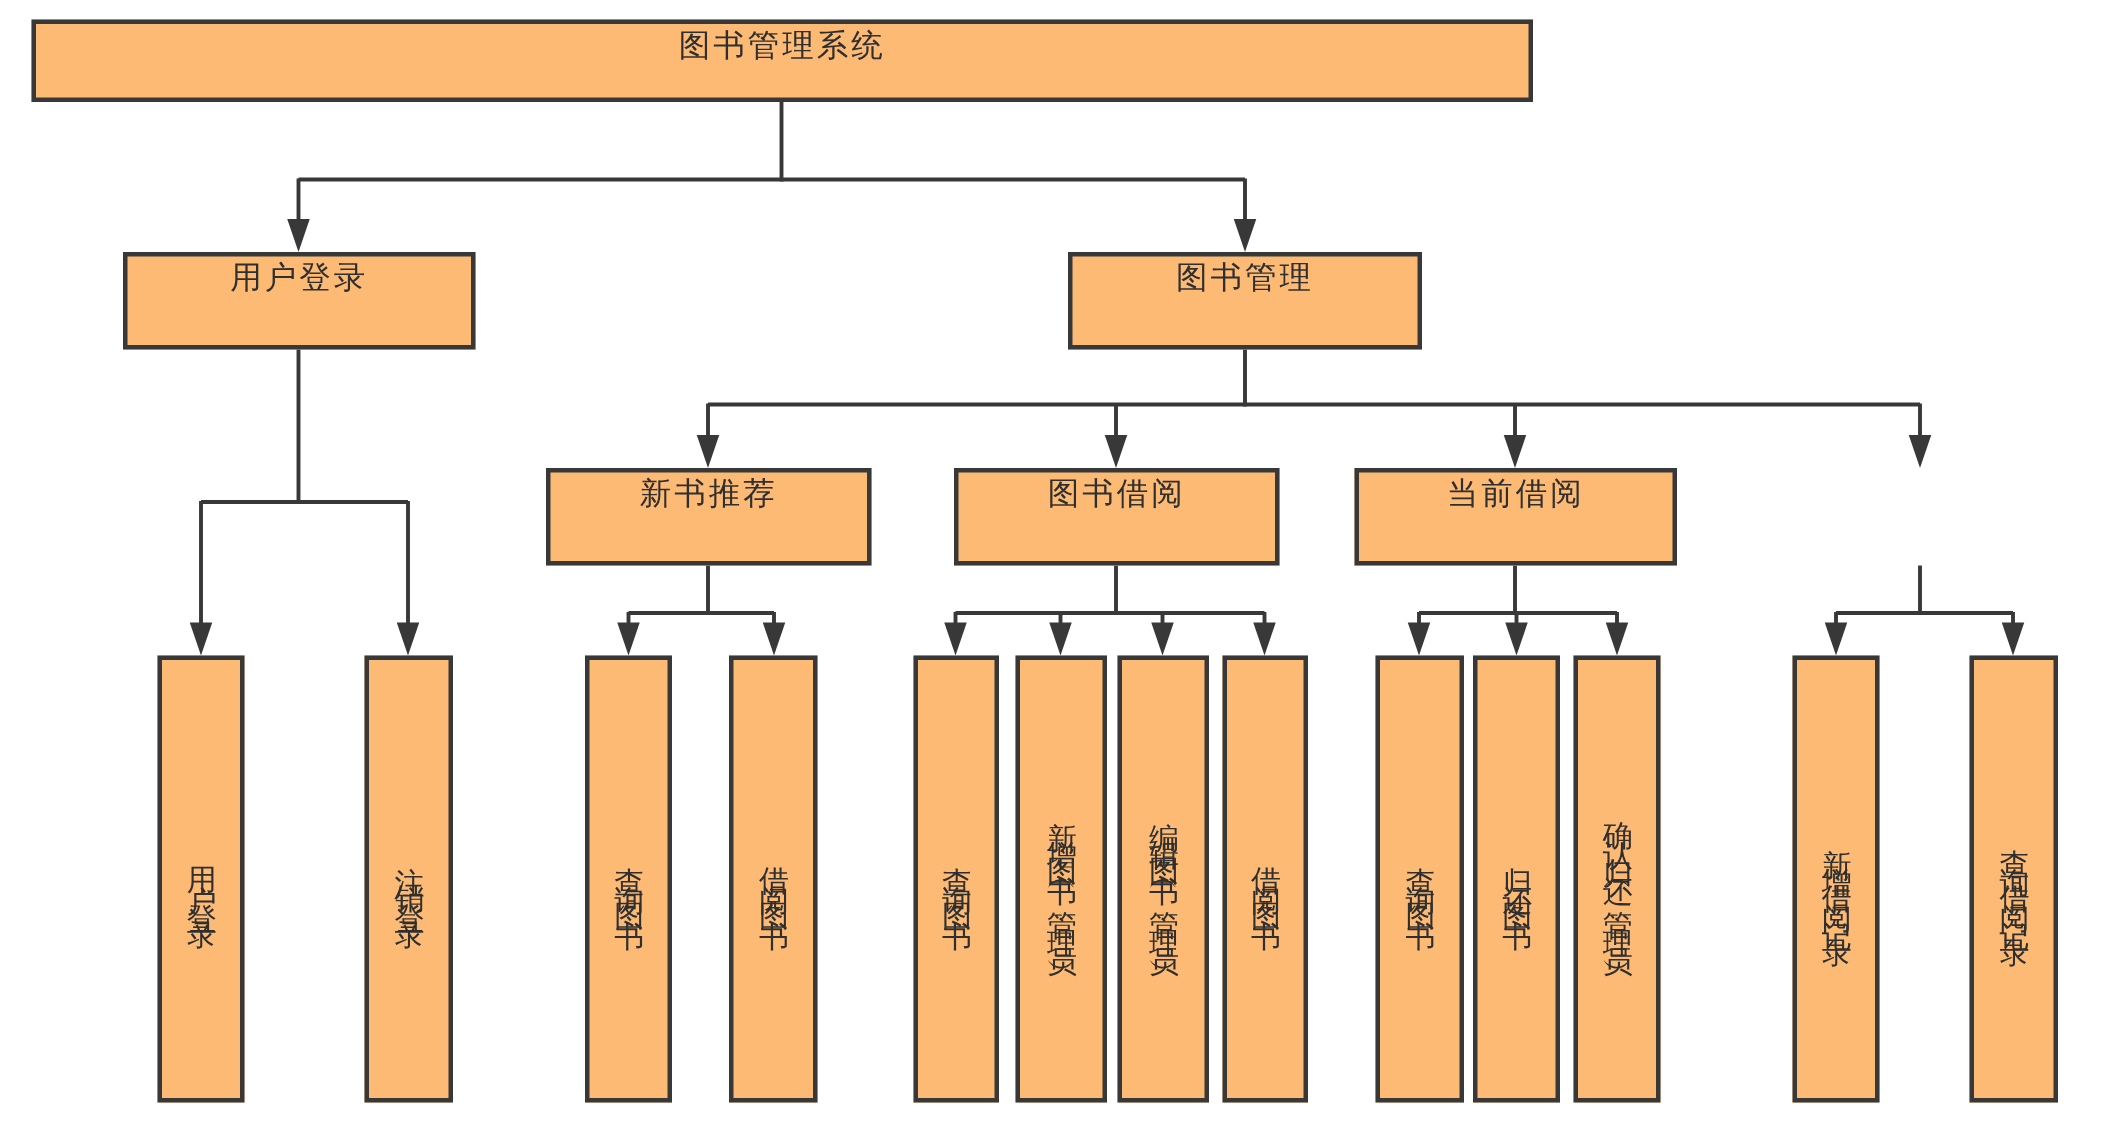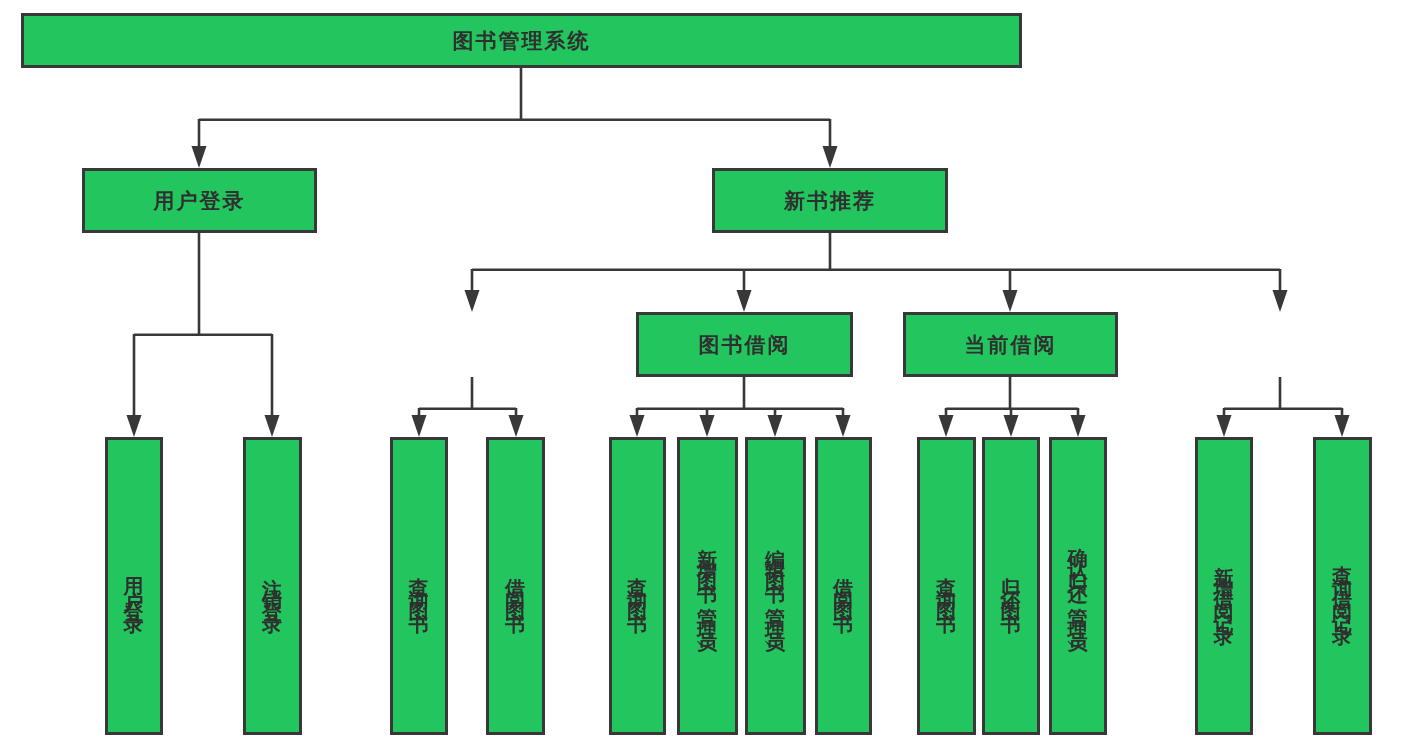--- a/index.html
+++ b/index.html
@@ -8,31 +8,29 @@
   .canvas {
     position:relative;
     width:1405px;
     height:747px;
     background:#ffffff;
     overflow:hidden;
   }
   .svg-layer { position:absolute; left:0; top:0; width:1405px; height:747px; }
   .node {
     position:absolute;
-    background:#22c55e;
+    background:#fdba74;
     border:3px solid #383838;
     display:flex;
-    align-items:center;
     justify-content:center;
     color:#2f2f2f;
     font-size:21px;
     letter-spacing:2px;
     text-align:center;
     white-space:nowrap;
-    font-weight:bold;
   }
   .leaf { font-size:20px; letter-spacing:0; }
   .leaf .vtext {
     writing-mode:vertical-rl;
     text-orientation:mixed;
     letter-spacing:12px;
     line-height:1;
     white-space:nowrap;
   }
   .watermark {
@@ -127,23 +125,26 @@
   </svg>
 
   <div class="node" style="left:21px; top:13px; width:1001px; height:55px;">
     <span>图书管理系统</span>
   </div>
 
   <div class="node" style="left:82px; top:168px; width:235px; height:65px;">
     <span>用户登录</span>
   </div>
   <div class="node" style="left:712px; top:168px; width:236px; height:65px;">
+    <span>图书管理</span>
+  </div>
+
+  <div class="node" style="left:364px; top:312px; width:217px; height:65px;">
     <span>新书推荐</span>
   </div>
-
   <div class="node" style="left:903px; top:312px; width:215px; height:65px;">
     <span>当前借阅</span>
   </div>
   <div class="node" style="left:636px; top:312px; width:217px; height:65px;">
     <span>图书借阅</span>
   </div>
 
   <div class="node leaf" style="left:105px; top:437px; width:58px; height:298px;">
     <span class="vtext">用户登录</span>
   </div>

